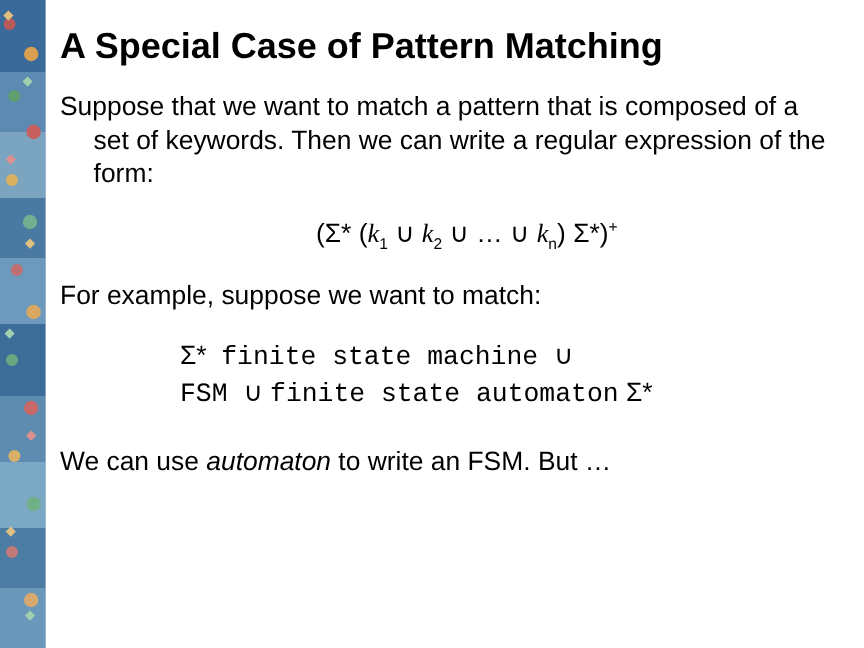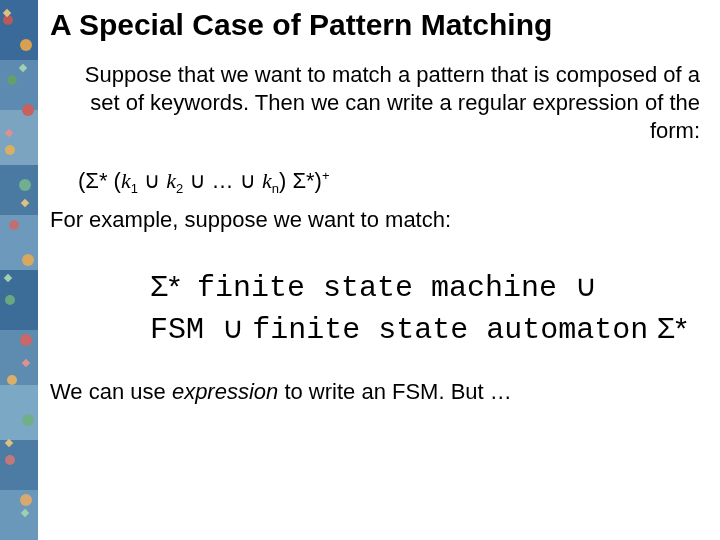--- a/index.html
+++ b/index.html
@@ -21,55 +21,55 @@
     height: 540px;
   }
   .decor-strip svg {
     width: 38px;
     height: 540px;
     display: block;
   }
   .slide {
     position: absolute;
     left: 50px;
-    top: 8px;
+    top: 22px;
     width: 650px;
   }
   .title {
     font-size: 30px;
     font-weight: bold;
     margin: 0 0 18px 0;
     line-height: 1.15;
     text-align: left;
   }
   .body {
     font-size: 22px;
     line-height: 1.28;
   }
   .para1 {
     margin-bottom: 22px;
   }
   .para1 .hang {
     display: block;
     padding-left: 28px;
     text-indent: -28px;
-    text-align: right;
   }
   .formula {
     padding-left: 28px;
-    margin-bottom: 8px;
+    margin-bottom: 20px;
     font-size: 22px;
+    text-align: center;
   }
   .formula .k { font-style: italic; font-family: "Times New Roman", serif; }
   .formula sub, .example sub { font-size: 13px; vertical-align: sub; font-style: normal; }
   .formula sup { font-size: 13px; vertical-align: super; }
-  .para2 { margin-bottom: 32px; }
+  .para2 { margin-bottom: 22px; }
   .example {
     font-family: "Courier New", Courier, monospace;
-    font-size: 30px;
+    font-size: 22px;
     white-space: pre;
     padding-left: 100px;
     margin-bottom: 28px;
     line-height: 1.3;
   }
   .example .sym { font-family: Arial, Helvetica, sans-serif; }
   .para3 { margin-bottom: 24px; }
   .para4 { }
   .ital { font-style: italic; }
 </style>
@@ -127,18 +127,18 @@
     <div class="formula">
       <span>(</span><span>Σ</span><span>*</span><span> (</span><span class="k">k</span><sub>1</sub><span> ∪ </span><span class="k">k</span><sub>2</sub><span> ∪ … ∪ </span><span class="k">k</span><sub>n</sub><span>) </span><span>Σ</span><span>*</span><span>)</span><sup>+</sup>
     </div>
 
     <div class="para2">For example, suppose we want to match:</div>
 
     <div class="example"><span class="sym">Σ*  </span><span>finite state machine </span><span class="sym">∪</span>
 <span>FSM </span><span class="sym">∪ </span><span>finite state automaton</span><span class="sym"> Σ*</span></div>
 
     <div class="para3">
-      <span>We can use </span><span class="ital">expression</span><span> to write an FSM.  But …</span>
+      <span>We can use </span><span class="ital">automaton</span><span> to write an FSM.  But …</span>
     </div>
 
 
   </div>
 </div>
 
 </body></html>

